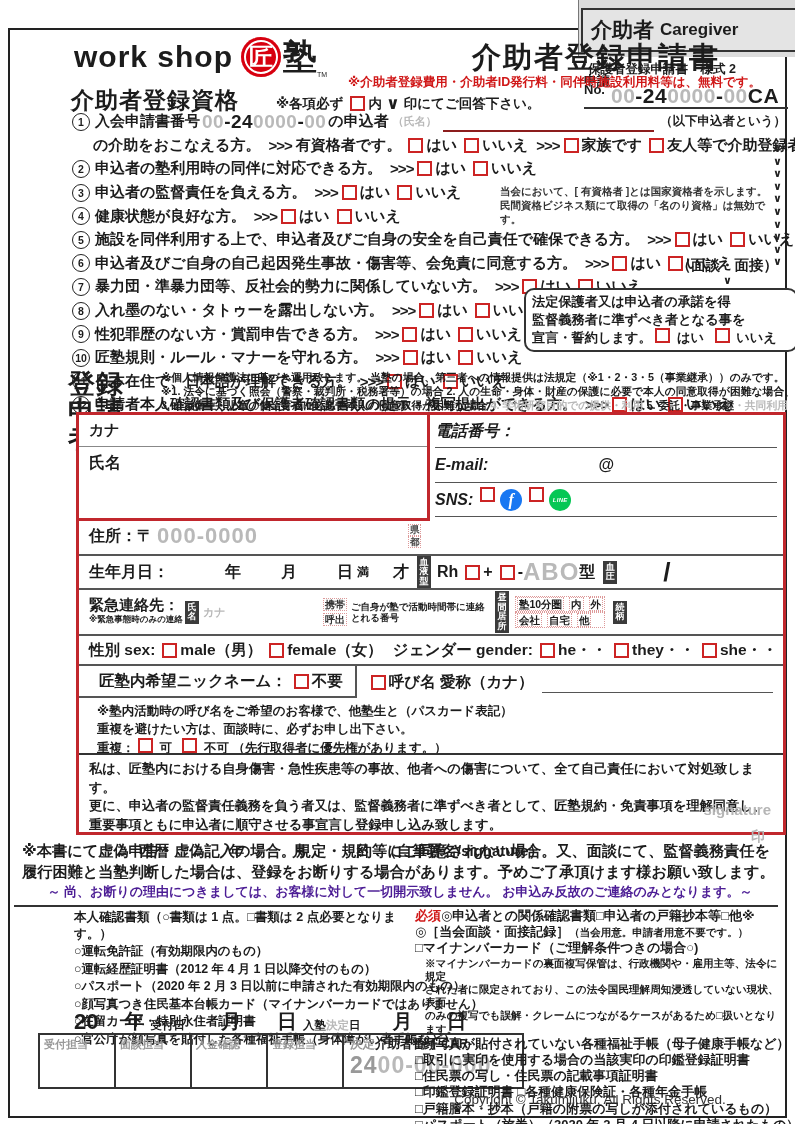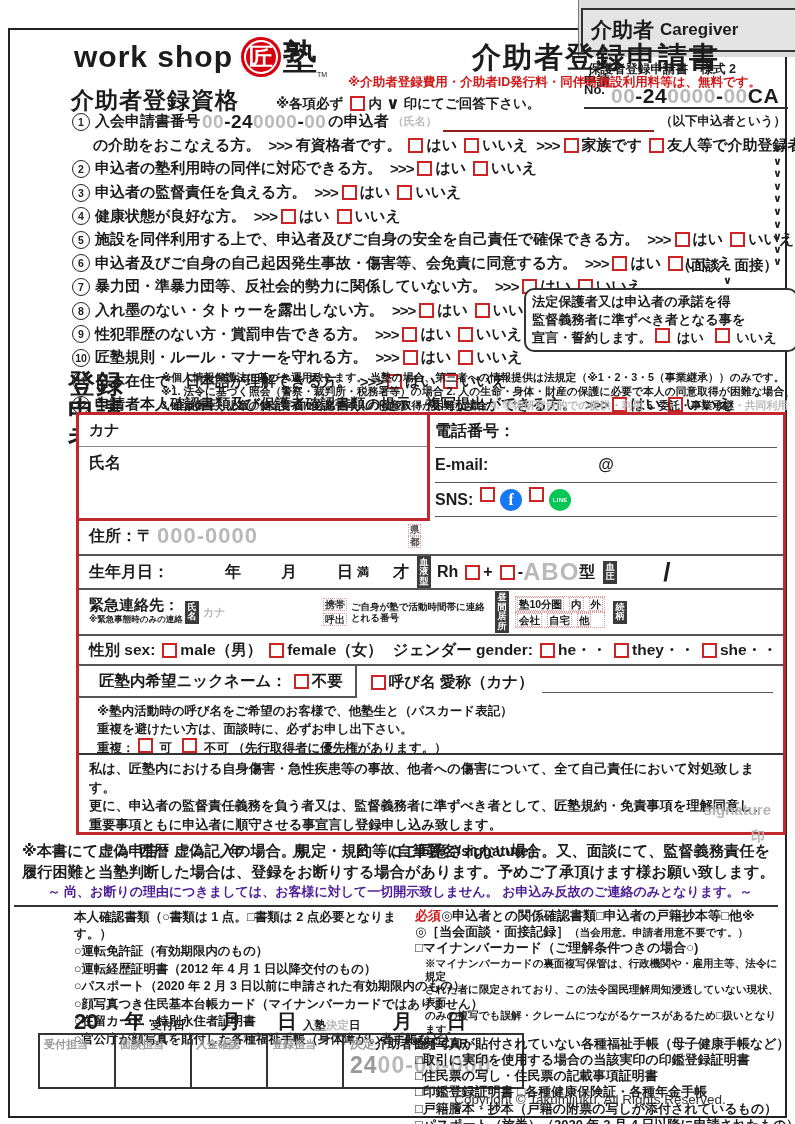--- a/index.html
+++ b/index.html
@@ -49,21 +49,21 @@
   .pledgebox{position:absolute;left:452px;top:178px;width:258px;border:2px solid #333;border-radius:10px;
              padding:3px 6px;font-size:13.2px;font-weight:700;line-height:17.5px;background:#fff;}
   .regheader{position:absolute;left:68px;top:371px;display:flex;}
   .regtitle{font-size:27px;font-weight:800;line-height:27px;letter-spacing:1px;}
   .regsub{font-size:10px;font-weight:700;text-align:center;}
   .privacy{margin-left:10px;font-size:10.8px;font-weight:700;line-height:13.8px;white-space:nowrap;}
   .redbox{position:absolute;left:76px;top:412px;width:704px;height:417px;border:3px solid #c1272d;}
   .namebox{position:absolute;left:-3px;top:-3px;width:348px;height:103px;border:3px solid #c1272d;background:#fff;}
   .kanacell{height:32px;border-bottom:1px solid #888;font-size:15px;font-weight:600;padding:6px 0 0 10px;box-sizing:border-box;}
   .shimeicell{font-size:16px;font-weight:600;padding:6px 0 0 10px;}
-  .contact{position:absolute;left:356px;top:0;right:6px;}
+  .contact{position:absolute;left:356px;top:0;right:6px;font-style:italic;}
   .crow{border-bottom:1.5px solid #555;display:flex;align-items:center;font-size:16px;font-weight:600;}
   .crow1{height:32px;} .crow2{height:34px;} .crow3{height:33px;}
   .atmark{margin-left:110px;}
   .snsicon{width:22px;height:22px;border-radius:50%;display:inline-flex;align-items:center;justify-content:center;
            color:#fff;font-weight:800;margin-left:2px;flex:none;}
   .fb{background:#1877f2;font-size:16px;font-family:"Liberation Serif",serif;}
   .line-ic{background:#06c755;font-size:6px;letter-spacing:.3px;}
   .formrows{position:absolute;left:0;top:103px;right:0;}
   .frow{display:flex;align-items:center;border-bottom:2px solid #555;padding-left:10px;box-sizing:border-box;font-weight:600;}
   .addr-row{height:38px;font-size:16px;}
@@ -290,20 +290,24 @@
           <span class="num">12</span>
           <span class="etext">申請者本人確認書類及び保護者確認書類の提示・複写提出ができる方。</span>
           <span class="arr">&gt;&gt;&gt;</span>
           <span class="cb first"></span>
           <span class="opt">はい</span>
           <span class="cb"></span>
           <span class="opt">いいえ</span>
         </div>
       </div>
 
+    <div class="sidenote">
+      <div>当会において、[ 有資格者 ]とは国家資格者を示します。</div>
+      <div>民間資格ビジネス類にて取得の「名のり資格」は無効です。</div>
+    </div>
     <div class="chevcol">
       <span>∨</span>
         <span>∨</span>
         <span>∨</span>
         <span>∨</span>
         <span>∨</span>
         <span>∨</span>
         <span>∨</span>
         <span>∨</span>
         <span>∨</span>

